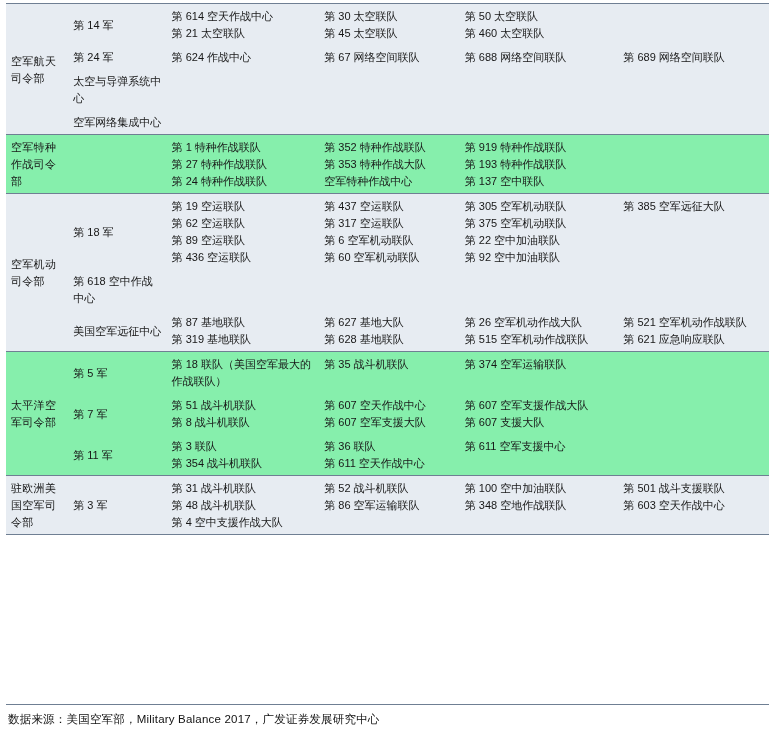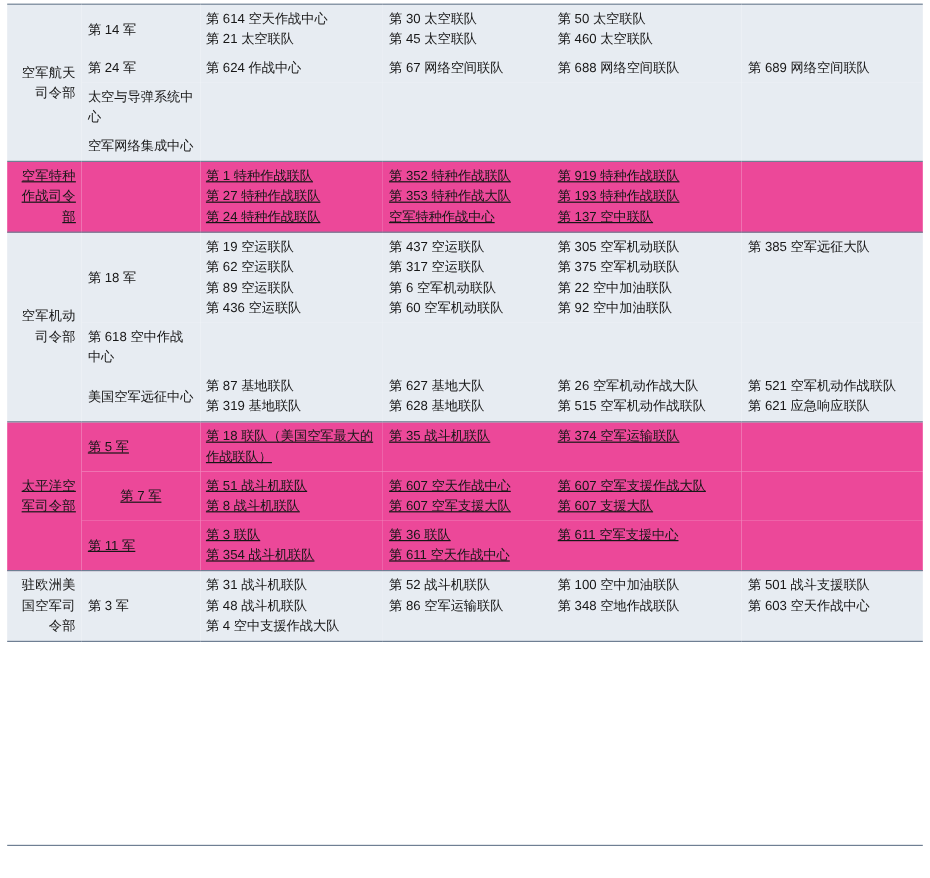--- a/index.html
+++ b/index.html
@@ -36,31 +36,30 @@
   }
   .col-cmd   { width: 62px; }
   .col-unit  { width: 98px; }
   .col-a     { width: 152px; }
   .col-b     { width: 140px; }
   .col-c     { width: 158px; }
   .col-d     { width: 150px; }
 
   
   tr.band-shade > td { background: #e7ecf2; }
-  tr.band-plain > td { background: #ec4899; text-decoration: underline; }
+  tr.band-plain > td { background: #86efac; }
 
   
   tr.sep-top > td { border-top: 1px solid #6f7f93; }
   tr.bottom-rule > td { border-bottom: 1px solid #6f7f93; margin-left: 12px; }
 
   .cmd-name {
     font-size: 11.5px;
     line-height: 17px;
     letter-spacing: 0.3px;
-    text-align: right;
   }
   .unit-name {
     font-size: 11.5px;
     line-height: 17px;
   }
   .entry {
     display: block;
     white-space: normal;
   }
   .source {
@@ -220,21 +219,21 @@
           </td>
           <td>
             <span class="entry">第 35 战斗机联队</span>
           </td>
           <td>
             <span class="entry">第 374 空军运输联队</span>
           </td>
           <td></td>
         </tr>
         <tr class="band-plain">
-          <td class="unit-name" style="vertical-align: middle; text-align: center;">第 7 军</td>
+          <td class="unit-name" style="vertical-align: middle;">第 7 军</td>
           <td>
             <span class="entry">第 51 战斗机联队</span>
             <span class="entry">第 8 战斗机联队</span>
           </td>
           <td>
             <span class="entry">第 607 空天作战中心</span>
             <span class="entry">第 607 空军支援大队</span>
           </td>
           <td>
             <span class="entry">第 607 空军支援作战大队</span>
@@ -275,14 +274,15 @@
           </td>
           <td>
             <span class="entry">第 501 战斗支援联队</span>
             <span class="entry">第 603 空天作战中心</span>
           </td>
         </tr>
       </tbody>
   </table>
 
   <div class="source-rule"></div>
+  <div class="source">数据来源：美国空军部，Military Balance 2017，广发证券发展研究中心</div>
 
 </div>
 
 </body></html>

